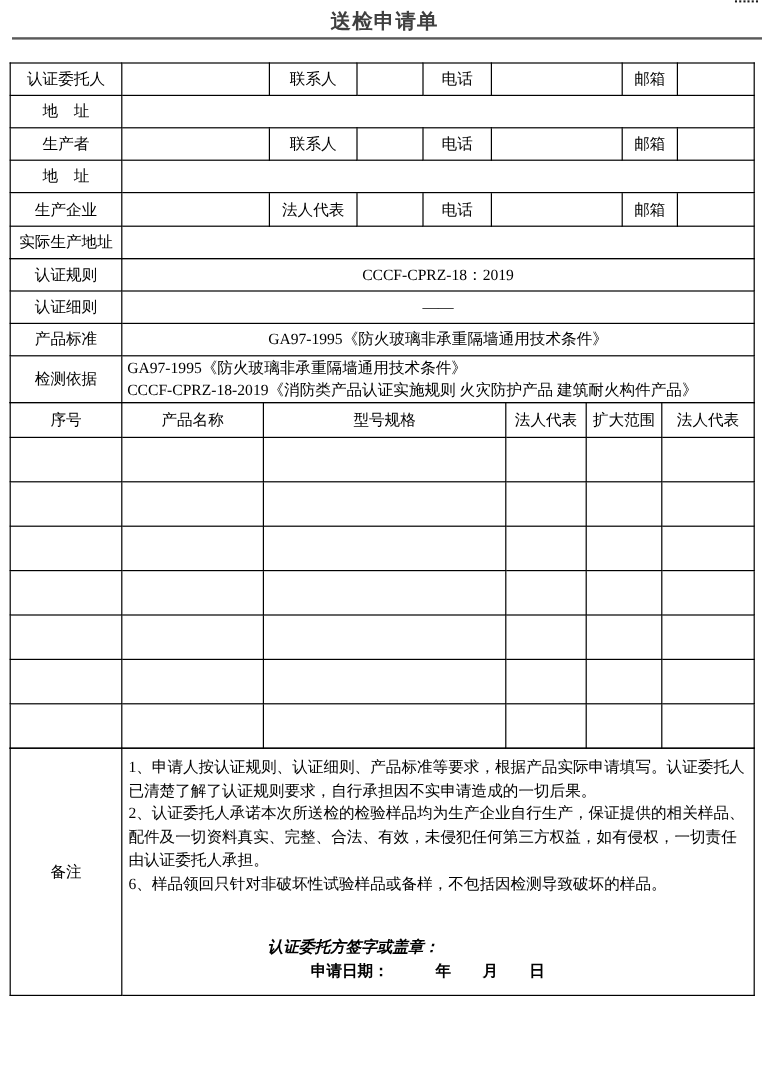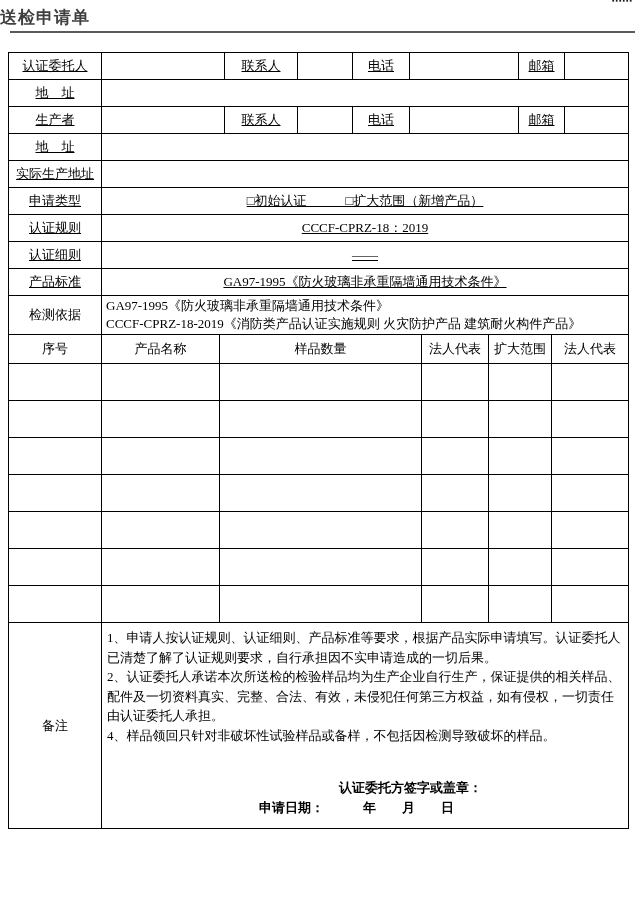--- a/index.html
+++ b/index.html
@@ -1,38 +1,38 @@
 <!DOCTYPE html>
 <html><head>
 <meta charset="utf-8">
 <style>
   html,body{margin:0;padding:0;background:#ffffff;}
   .page{position:relative;width:641px;height:898px;background:#fff;overflow:hidden;
         font-family:"Liberation Serif",serif;color:#000;}
   .corner-mark{position:absolute;top:-3px;right:8px;font-size:7px;letter-spacing:1px;
         color:#1a1a1a;line-height:8px;overflow:hidden;height:9px;}
-  .title{margin:8px 0 0 0;font-size:17px;font-weight:bold;
+  .title{margin:8px 0 0 0;text-align:center;font-size:17px;font-weight:bold;
         color:#3f3f3f;letter-spacing:1px;line-height:20px;}
   .title-rule{border:none;border-top:2px solid #5a5a5a;margin:3px 6px 0 10px;}
   table.tbl{border-collapse:collapse;table-layout:fixed;margin-left:8px;width:620px;}
   table.tbl.first{margin-top:19px;}
   table.tbl + table.tbl{margin-top:-1px;}
   td{border:1px solid #000;font-size:13px;padding:0;overflow:hidden;vertical-align:middle;}
   .lbl{text-align:center;}
   .val{text-align:left;padding:0 3px;}
   .center{text-align:center;}
   .pre{white-space:pre;}
   .indent{padding-left:5px;}
-  .rA{height:27px;text-decoration:underline;} .rB{height:28px;} .r39{height:39px;padding-left:13px;} .r32{height:32px;}
+  .rA{height:27px;} .rB{height:28px;} .r39{height:39px;padding-left:13px;} .r32{height:32px;}
   .rh{height:29px;} .re{height:37px;} .rk{height:206px;}
   .multiline{line-height:18px;padding:1px 4px;}
   .remark-content{vertical-align:top;padding:5px 4px 0 5px;}
   .note{line-height:19.5px;text-align:left;}
   .sig-block{margin-top:33px;}
-  .sig-line{text-align:right;padding-right:142px;font-weight:bold;line-height:20px;}
+  .sig-line{text-align:center;padding-right:142px;font-weight:bold;line-height:20px;font-style:italic;}
   .date-line{text-align:center;padding-right:18px;font-weight:bold;line-height:20px;white-space:pre;}
 </style>
 </head>
 <body>
 
 <div class="page">
 
   <div class="corner-mark">▪▪▪▪▪▪</div>
   <div class="title">送检申请单</div>
   <hr class="title-rule">
@@ -70,37 +70,43 @@
       <td class="val"></td>
       <td class="lbl">电话</td>
       <td class="val"></td>
       <td class="lbl">邮箱</td>
       <td class="val"></td>
     </tr>
     <tr class="rA">
       <td class="lbl pre">地　址</td>
       <td class="val" colspan="7"></td>
     </tr>
+    <tr class="rB">
+      <td class="lbl">生产企业</td>
+      <td class="val"></td>
+      <td class="lbl">法人代表</td>
+      <td class="val"></td>
+      <td class="lbl">电话</td>
+      <td class="val"></td>
+      <td class="lbl">邮箱</td>
+      <td class="val"></td>
+    </tr>
     <tr class="rA">
       <td class="lbl">实际生产地址</td>
       <td class="val" colspan="7"></td>
     </tr>
   </tbody>
     </table>
 
   <table class="tbl">
     <colgroup>
         <col style="width:93px">
         <col style="width:527px">
       </colgroup>
     <tbody>
-        <tr class="rA">
-      <td class="lbl">申请类型</td>
-      <td class="val center pre">□初始认证　　　□扩大范围（新增产品）</td>
-    </tr>
     <tr class="rA">
       <td class="lbl">认证规则</td>
       <td class="val center">CCCF-CPRZ-18：2019</td>
     </tr>
     <tr class="rA">
       <td class="lbl">认证细则</td>
       <td class="val center">——</td>
     </tr>
     <tr class="rA">
       <td class="lbl">产品标准</td>
@@ -122,21 +128,21 @@
         <col style="width:118px">
         <col style="width:202px">
       <col style="width:67px">
         <col style="width:63px">
         <col style="width:77px">
     </colgroup>
     <tbody>
         <tr class="rh">
       <td class="lbl">序号</td>
       <td class="lbl">产品名称</td>
-      <td class="lbl">样品数量</td>
+      <td class="lbl">型号规格</td>
       <td class="lbl">法人代表</td>
       <td class="lbl">扩大范围</td>
       <td class="lbl">法人代表</td>
     </tr>
     <tr class="re">
           <td class="val"></td>
           <td class="val"></td>
           <td class="val"></td>
           <td class="val"></td>
           <td class="val"></td>
@@ -197,21 +203,21 @@
     <colgroup>
         <col style="width:93px">
         <col style="width:527px">
       </colgroup>
     <tbody>
         <tr class="rk">
       <td class="lbl">备注</td>
       <td class="remark-content">
         <div class="note">1、申请人按认证规则、认证细则、产品标准等要求，根据产品实际申请填写。认证委托人已清楚了解了认证规则要求，自行承担因不实申请造成的一切后果。</div>
         <div class="note">2、认证委托人承诺本次所送检的检验样品均为生产企业自行生产，保证提供的相关样品、配件及一切资料真实、完整、合法、有效，未侵犯任何第三方权益，如有侵权，一切责任由认证委托人承担。</div>
-        <div class="note">4、样品领回只针对非破坏性试验样品或备样，不包括因检测导致破坏的样品。</div>
+        <div class="note">6、样品领回只针对非破坏性试验样品或备样，不包括因检测导致破坏的样品。</div>
         <div class="sig-block">
           <div class="sig-line">认证委托方签字或盖章：</div>
           <div class="date-line">申请日期：　　　年　　月　　日</div>
         </div>
       </td>
     </tr>
   </tbody>
     </table>
 
 </div>

